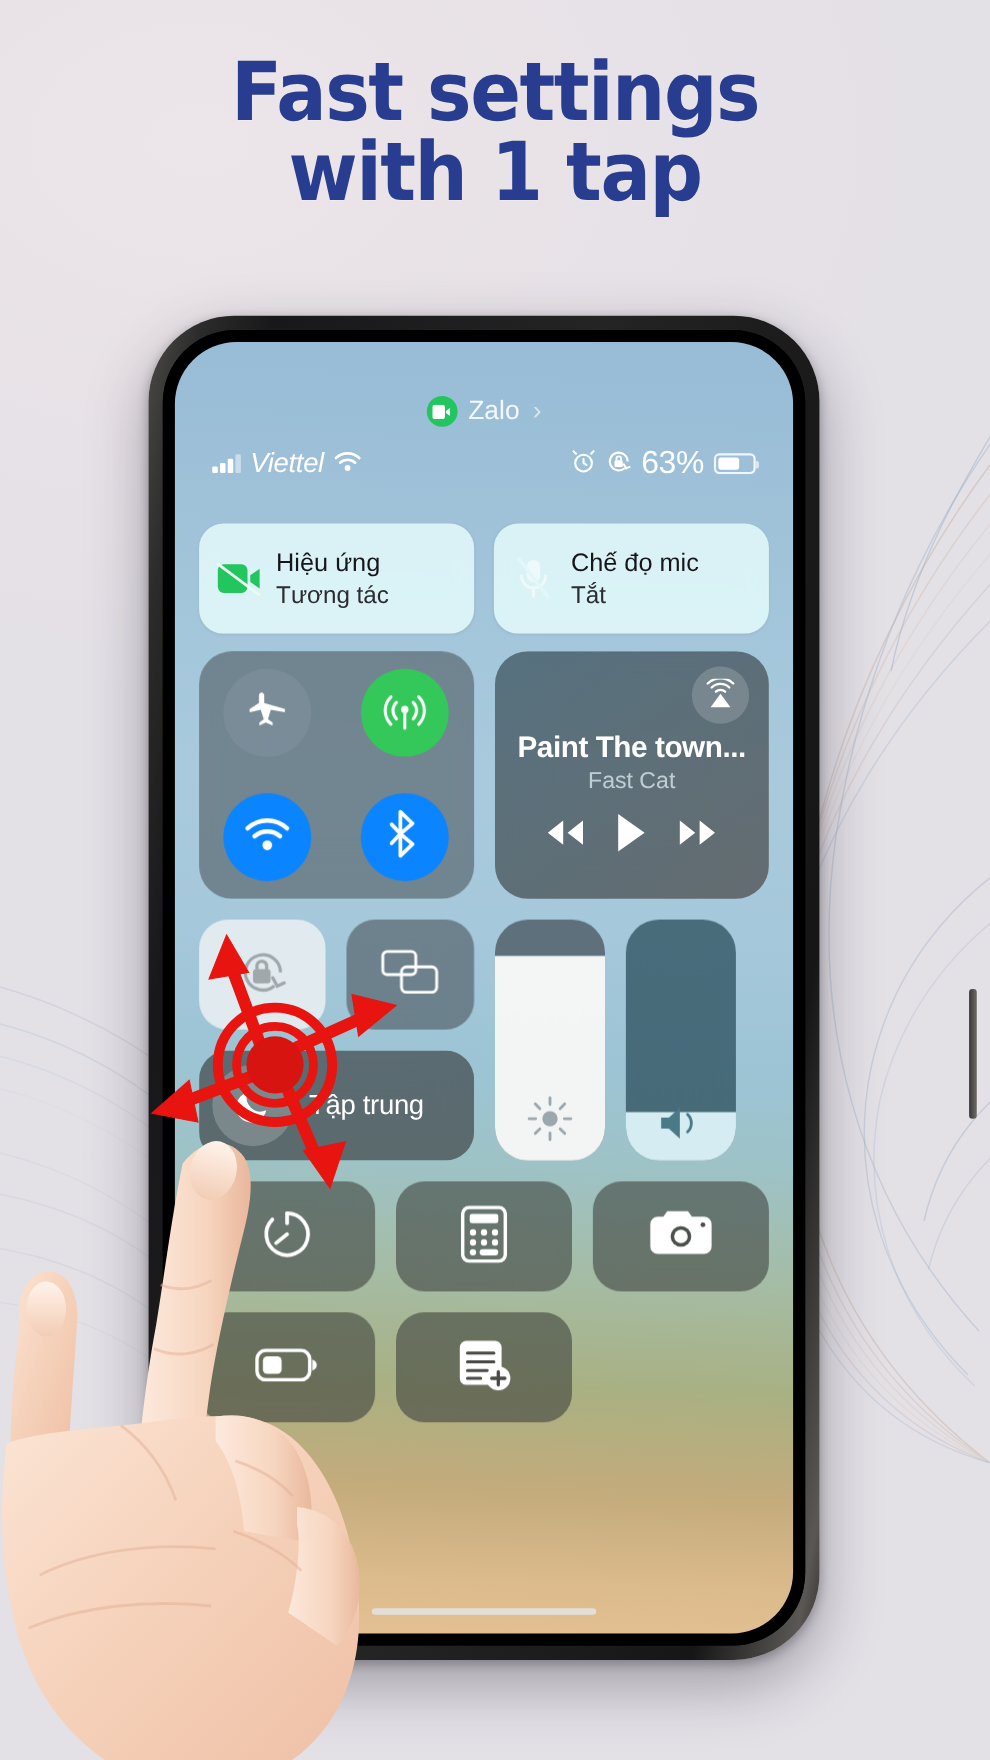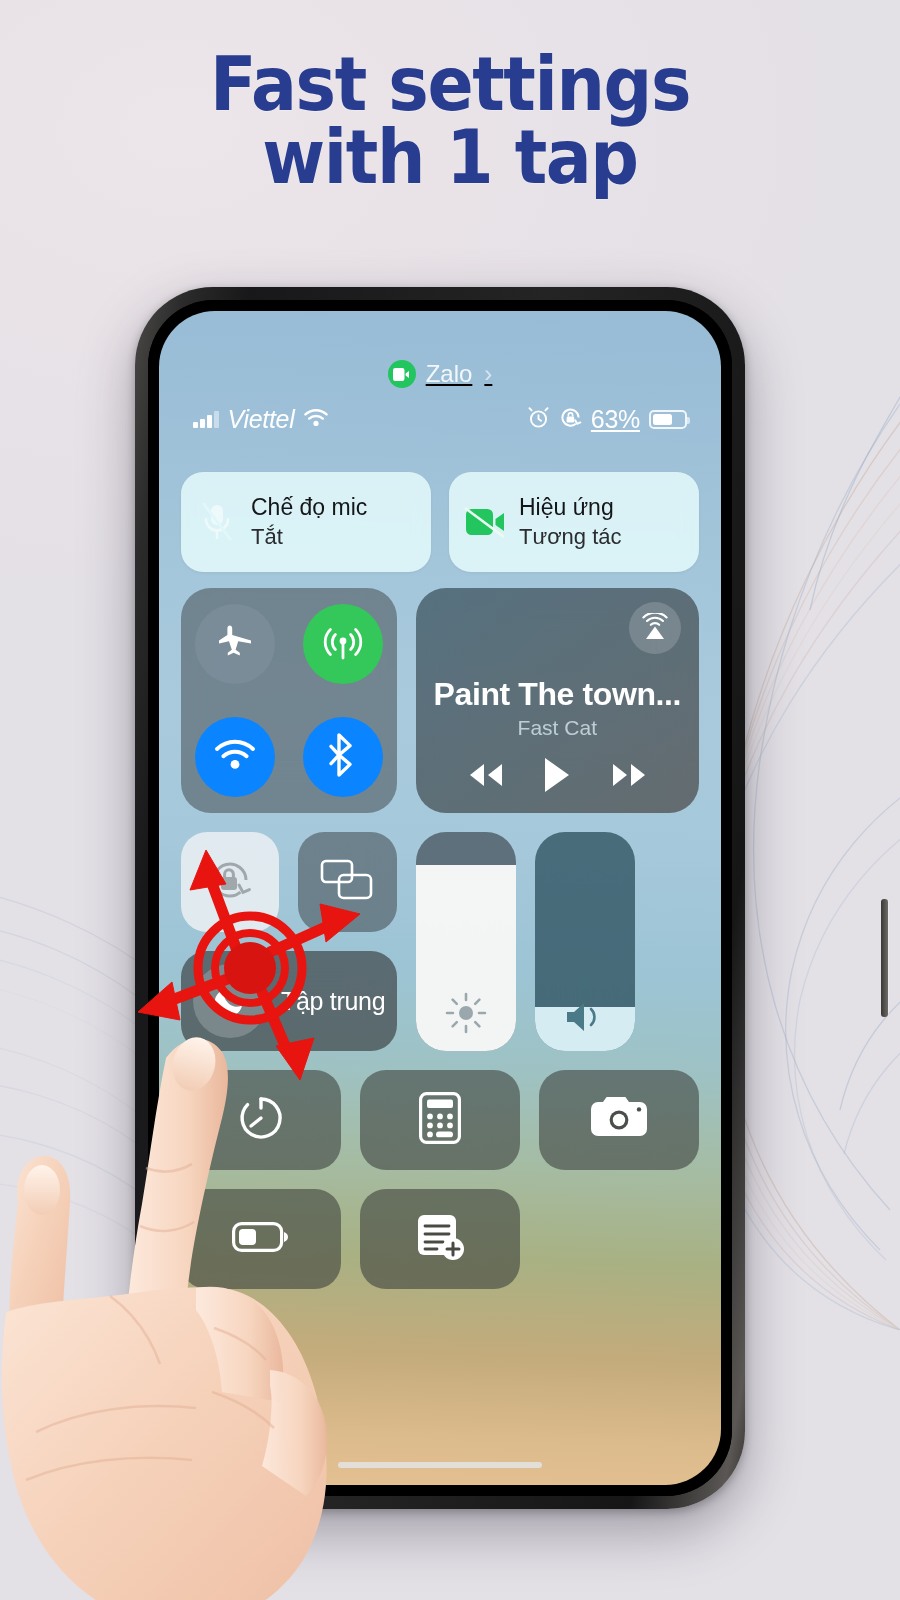--- a/index.html
+++ b/index.html
@@ -88,21 +88,20 @@
 
   
   #cc { position:absolute; inset:0; padding:0 22px; }
 
   
   #call-banner {
     display:flex; align-items:center; justify-content:center;
     gap:10px;
     margin-top:48px;
     height:30px;
-    text-decoration:underline;
   }
   #call-banner .app-icon {
     width:28px; height:28px; border-radius:50%;
     background:#22c55e;
     display:flex; align-items:center; justify-content:center;
   }
   #call-banner .app-name {
     color:rgba(255,255,255,.88);
     font-size:24px;
   }
@@ -110,21 +109,21 @@
 
   
   #statusbar {
     display:flex; align-items:center; justify-content:space-between;
     margin-top:16px; padding:0 12px;
     color:#fff;
   }
   #sb-left { display:flex; align-items:center; gap:9px; }
   #sb-right { display:flex; align-items:center; gap:9px; }
   #carrier { font-size:25px; letter-spacing:-.3px;font-style:italic; }
-  #battery-pct { font-size:25px; letter-spacing:-.3px;text-decoration:underline; }
+  #battery-pct { font-size:29px; letter-spacing:-.3px; }
 
   .bars { display:flex; align-items:flex-end; gap:2.5px; height:17px; }
   .bars i { width:4.5px; background:#fff; border-radius:1px; display:block; }
   .bars i:nth-child(1){height:6px}
   .bars i:nth-child(2){height:9.5px}
   .bars i:nth-child(3){height:13px}
   .bars i:nth-child(4){height:17px;background:rgba(255,255,255,.45)}
 
   .batt {
     width:38px;height:19px;border:2px solid rgba(255,255,255,.85);
@@ -184,22 +183,22 @@
     padding:16px 18px;
     background:linear-gradient(145deg,rgba(56,80,92,.72),rgba(74,72,70,.72));
   }
   #airplay-btn {
     position:absolute; right:18px; top:14px;
     width:52px;height:52px;border-radius:50%;
     background:rgba(255,255,255,.17);
     display:flex;align-items:center;justify-content:center;
   }
   #media .track {
-    margin-top:72px;
-    color:#fff; font-size:32px; font-weight:bold;
+    margin-top:56px;
+    color:#fff; font-size:27px; font-weight:bold;
     letter-spacing:-.4px; text-align:center;
     white-space:nowrap; overflow:hidden;
   }
   #media .artist {
     color:rgba(212,226,232,.82); font-size:21px;
     text-align:center; margin-top:3px;
   }
   #media .controls {
     display:flex; align-items:center; justify-content:space-around;
     margin-top:16px; padding:0 12px;
@@ -372,43 +371,43 @@
           <span id="battery-pct">63%</span>
           <span class="batt">
                 <span id="batt-fill" style="width:63%"></span>
               </span>
         </div>
       </div>
 
       <div id="zalo-row">
         <div class="zalo-card">
           <span class="zc-ico">
+            <svg width="42" height="32" viewBox="0 0 42 32">
+              <path d="M2 8.5A5.5 5.5 0 0 1 7.5 3h16A5.5 5.5 0 0 1 29 8.5v15A5.5 5.5 0 0 1 23.5 29h-16A5.5 5.5 0 0 1 2 23.5z" fill="#22c55e"></path>
+              <path d="M31.5 13 40 7v18l-8.5-6z" fill="#22c55e"></path>
+              <path d="M1 2 40 31" stroke="#eafbf2" stroke-width="2.6" fill="none"></path>
+            </svg>
+          </span>
+          <span class="zc-txt">
+            <div class="zc-t1">Hiệu ứng</div>
+            <div class="zc-t2">Tương tác</div>
+          </span>
+        </div>
+        <div class="zalo-card">
+          <span class="zc-ico">
             <svg width="34" height="40" viewBox="0 0 34 40" opacity=".55">
               <rect x="11" y="3" width="12" height="20" rx="6" fill="#fff"></rect>
               <path d="M6 17.5a11 11 0 0 0 22 0" fill="none" stroke="#fff" stroke-width="2.6" stroke-linecap="round"></path>
               <path d="M17 29v7" stroke="#fff" stroke-width="2.6" stroke-linecap="round"></path>
               <path d="M3 1 31 38" stroke="#eafbfb" stroke-width="2.8"></path>
             </svg>
           </span>
           <span class="zc-txt">
             <div class="zc-t1">Chế đọ mic</div>
             <div class="zc-t2">Tắt</div>
-          </span>
-        </div>
-        <div class="zalo-card">
-          <span class="zc-ico">
-            <svg width="42" height="32" viewBox="0 0 42 32">
-              <path d="M2 8.5A5.5 5.5 0 0 1 7.5 3h16A5.5 5.5 0 0 1 29 8.5v15A5.5 5.5 0 0 1 23.5 29h-16A5.5 5.5 0 0 1 2 23.5z" fill="#22c55e"></path>
-              <path d="M31.5 13 40 7v18l-8.5-6z" fill="#22c55e"></path>
-              <path d="M1 2 40 31" stroke="#eafbf2" stroke-width="2.6" fill="none"></path>
-            </svg>
-          </span>
-          <span class="zc-txt">
-            <div class="zc-t1">Hiệu ứng</div>
-            <div class="zc-t2">Tương tác</div>
           </span>
         </div>
       </div>
 
       <div id="grid">
 
         <div class="module" id="conn">
           <div class="toggle off">
             <span>
               <svg width="40" height="40" viewBox="0 0 40 40">

